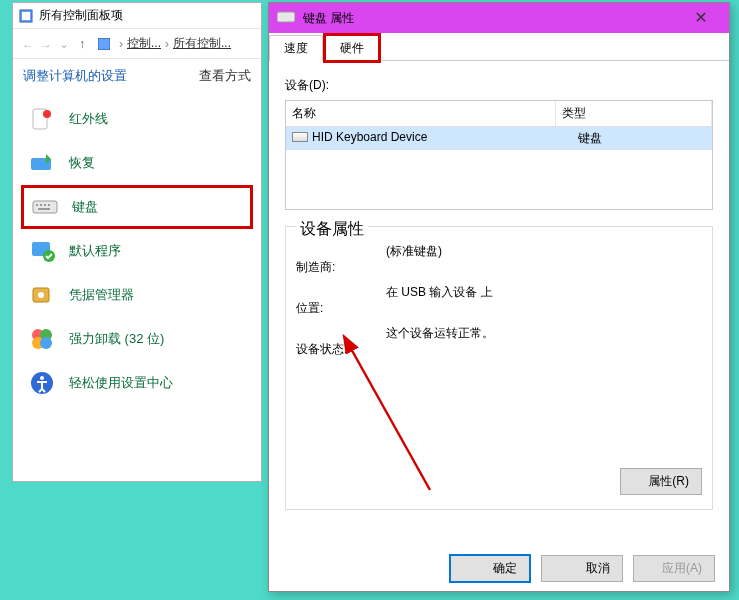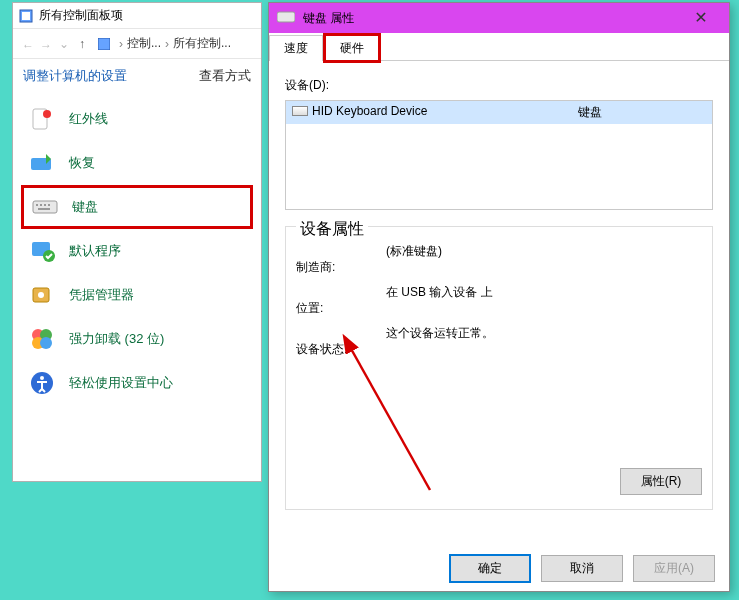--- a/index.html
+++ b/index.html
@@ -35,21 +35,21 @@
   }
   .explorer-addr {
     height: 30px;
     display: flex; align-items: center;
     padding: 0 6px;
     color: #666;
     border-bottom: 1px solid #e6e6e6;
   }
   .nav-arrow { width:18px; text-align:center; color:#bbb; }
   .nav-arrow.up { color:#555; }
-  .addr-seg { color:#333; margin: 0 2px; }
+  .addr-seg { color:#333; margin: 0 2px; text-decoration: underline; }
   .addr-chevron { color:#888; margin:0 2px; }
 
   .explorer-sub {
     height: 34px;
     display:flex; align-items:center;
     color:#1a5fb4;
     padding: 0 10px;
     font-size:13px;
   }
   .explorer-sub .right { margin-left:auto; color:#333; }
@@ -170,21 +170,21 @@
   .prop-row .key { width:90px;margin-top:16px; }
   .prop-row .val {}
 
   .right-btn-row { text-align:right; margin-top:110px; }
   .win-btn {
     display:inline-block;
     min-width:82px;
     padding:4px 12px;
     border:1px solid #adadad;
     background:#e1e1e1;
-    text-align:center;
+    text-align:right;
   }
   .win-btn.primary { border:2px solid #0078d7; background:#e1e1e1; }
   .win-btn.disabled { color:#9a9a9a; }
 
   .dialog-footer {
     height:46px;
     display:flex;
     align-items:center;
     justify-content:flex-end;
     gap:10px;
@@ -323,20 +323,24 @@
       <span>速度</span>
     </div>
     <div class="tab active red-outline">
       <span>硬件</span>
     </div>
   </div>
 
   <div class="dialog-body">
     <div class="dev-label">设备(D):</div>
     <div class="device-list">
+      <div class="dl-head">
+        <div class="col col-name">名称</div>
+        <div class="col col-type">类型</div>
+      </div>
       <div class="dl-row">
         <div class="cell col-name">
           <span class="kbd-mini"></span><span>HID Keyboard Device</span>
         </div>
         <div class="cell col-type">键盘</div>
       </div>
     </div>
 
     <div style="height:16px"></div>
 

